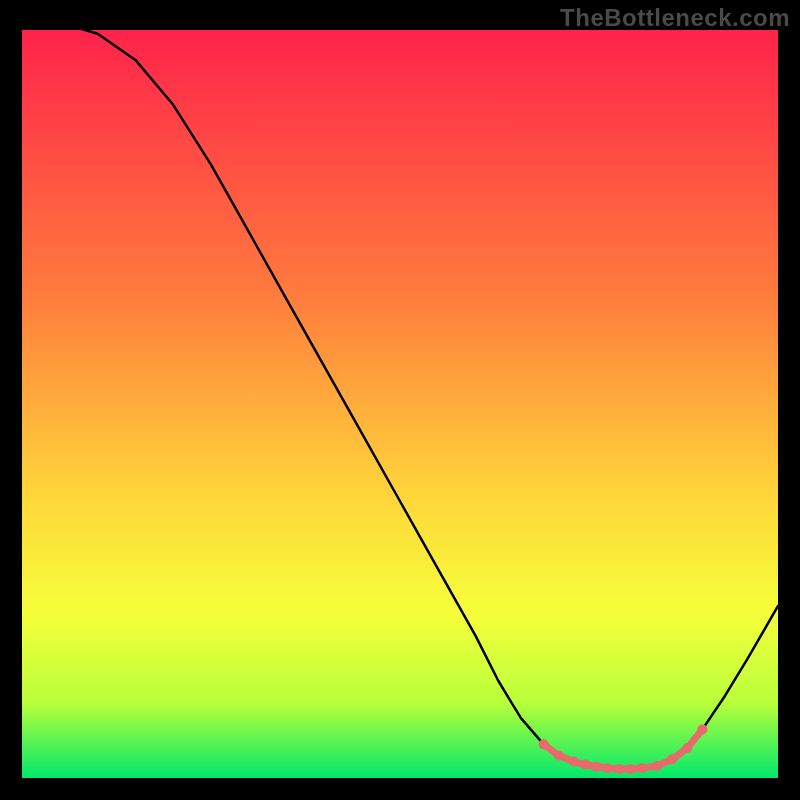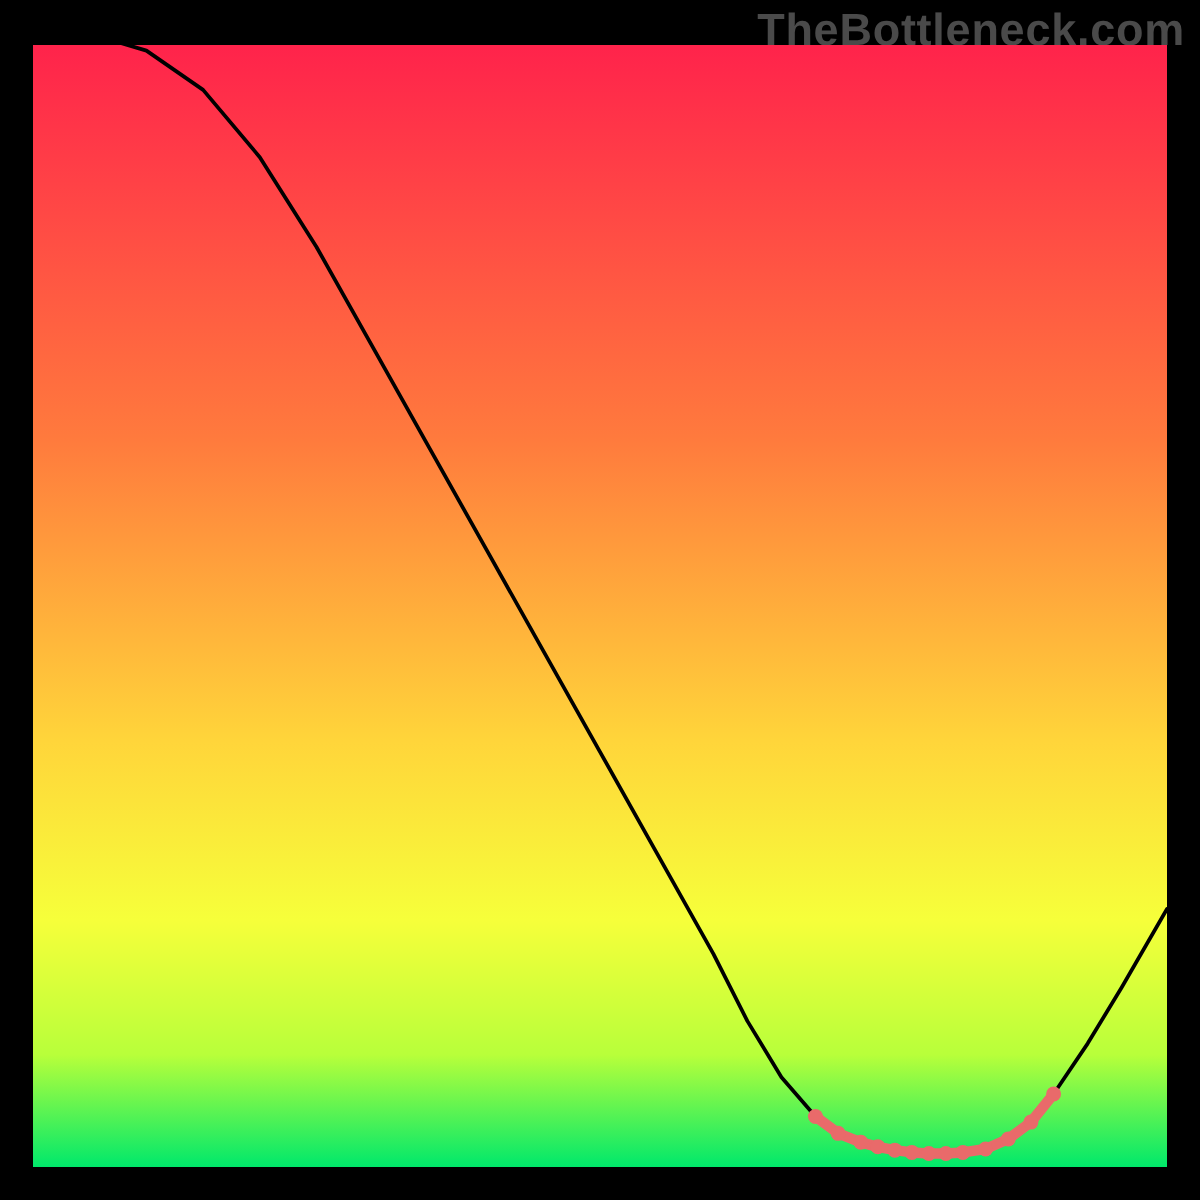--- a/index.html
+++ b/index.html
@@ -17,21 +17,21 @@
     top: 0;
     width: 800px;
     height: 800px;
     background: #000;
   }
   .watermark {
     position: absolute;
     top: 4px;
     right: 10px;
     color: #4a4a4a;
-    font-size: 30px;
+    font-size: 24px;
     font-weight: bold;
     letter-spacing: 0.5px;
   }
   .plot-area {
     position: absolute;
     left: 22px;
     top: 30px;
     width: 756px;
     height: 748px;
   }

